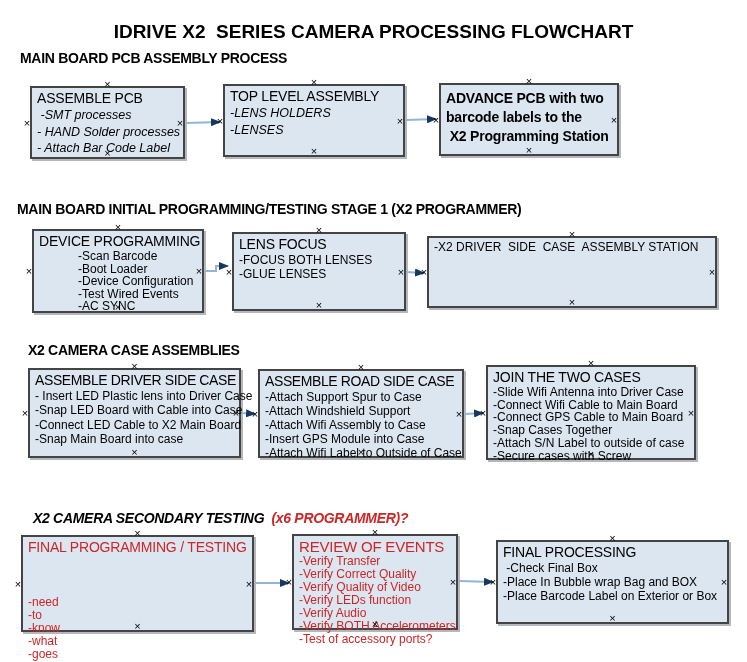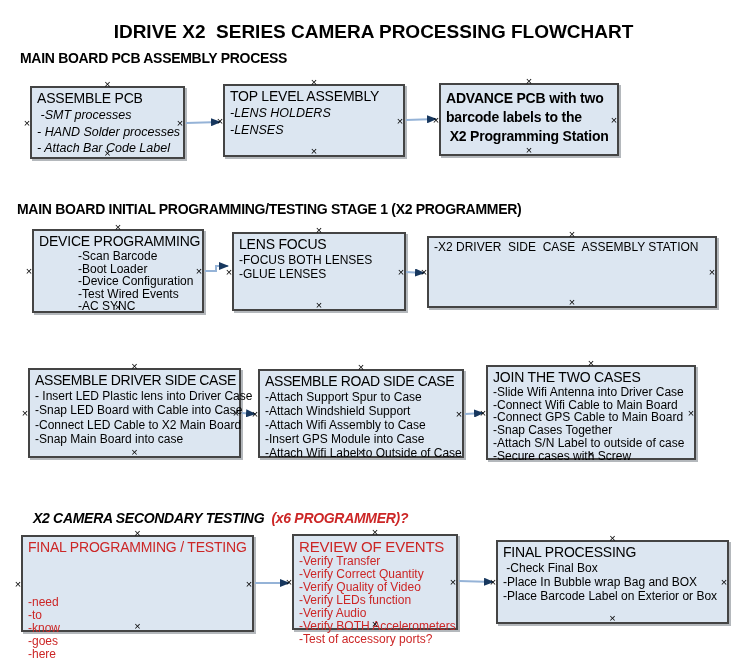--- a/index.html
+++ b/index.html
@@ -26,20 +26,21 @@
 <body>
 
 <div class="page">
 
   <div class="main-title">IDRIVE X2  SERIES CAMERA PROCESSING FLOWCHART</div>
 
   <div class="section-heading" style="left:20px;top:50px;"><span>MAIN BOARD PCB ASSEMBLY PROCESS</span></div>
 
   <div class="section-heading" style="left:17px;top:201px;"><span>MAIN BOARD INITIAL PROGRAMMING/TESTING STAGE 1 (X2 PROGRAMMER)</span></div>
 
+  <div class="section-heading" style="left:28px;top:342px;"><span>X2 CAMERA CASE ASSEMBLIES</span></div>
 
   <div class="section-heading" style="left:33px;top:510px;font-style:italic;"><span>X2 CAMERA SECONDARY TESTING </span><span class="red-part"> (x6 PROGRAMMER)?</span></div>
 
   <div class="box" style="left:30px;top:86px;width:155px;height:73px;">
     <div class="box-title">ASSEMBLE PCB</div>
     <div class="box-items s1" style="line-height:16.5px;"><div> -SMT processes</div><div>- HAND Solder processes</div><div>- Attach Bar Code Label</div></div>
   <span class="handle" style="left: 50%; top: -4px; transform: translate(-50%, -50%);">×</span>
       <span class="handle" style="left: 50%; top: calc(100% - 4px); transform: translate(-50%, -50%);">×</span>
       <span class="handle" style="left: -5px; top: 50%; transform: translate(-50%, -50%);">×</span>
       <span class="handle" style="left: calc(100% - 3px); top: 50%; transform: translate(-50%, -50%);">×</span>
@@ -110,30 +111,30 @@
     <div class="box-title">JOIN THE TWO CASES</div>
     <div class="box-items" style="line-height:12.7px;"><div>-Slide Wifi Antenna into Driver Case</div><div>-Connect Wifi Cable to Main Board</div><div>-Connect GPS Cable to Main Board</div><div>-Snap Cases Together</div><div>-Attach S/N Label to outside of case</div><div>-Secure cases with Screw</div></div>
   <span class="handle" style="left: 50%; top: -4px; transform: translate(-50%, -50%);">×</span>
       <span class="handle" style="left: 50%; top: calc(100% - 4px); transform: translate(-50%, -50%);">×</span>
       <span class="handle" style="left: -5px; top: 50%; transform: translate(-50%, -50%);">×</span>
       <span class="handle" style="left: calc(100% - 3px); top: 50%; transform: translate(-50%, -50%);">×</span>
     </div>
 
   <div class="box red-text" style="left:21px;top:535px;width:233px;height:97px;">
     <div class="box-title">FINAL PROGRAMMING / TESTING</div>
-    <div class="box-items" style="line-height:13px;margin-top:40px;"><div>-need</div><div>-to</div><div>-know</div><div>-goes</div><div>-here</div></div>
+    <div class="box-items" style="line-height:13px;margin-top:40px;"><div>-need</div><div>-to</div><div>-know</div><div>-what</div><div>-goes</div><div>-here</div></div>
   <span class="handle" style="left: 50%; top: -4px; transform: translate(-50%, -50%);">×</span>
       <span class="handle" style="left: 50%; top: calc(100% - 4px); transform: translate(-50%, -50%);">×</span>
       <span class="handle" style="left: -5px; top: 50%; transform: translate(-50%, -50%);">×</span>
       <span class="handle" style="left: calc(100% - 3px); top: 50%; transform: translate(-50%, -50%);">×</span>
     </div>
 
   <div class="box red-text" style="left:292px;top:534px;width:166px;height:96px;">
     <div class="box-title big">REVIEW OF EVENTS</div>
-    <div class="box-items" style="line-height:13px;"><div>-Verify Transfer</div><div>-Verify Correct Quantity</div><div>-Verify Quality of Video</div><div>-Verify LEDs function</div><div>-Verify Audio</div><div>-Verify BOTH Accelerometers</div><div>-Test of accessory ports?</div></div>
+    <div class="box-items" style="line-height:13px;"><div>-Verify Transfer</div><div>-Verify Correct Quality</div><div>-Verify Quality of Video</div><div>-Verify LEDs function</div><div>-Verify Audio</div><div>-Verify BOTH Accelerometers</div><div>-Test of accessory ports?</div></div>
   <span class="handle" style="left: 50%; top: -4px; transform: translate(-50%, -50%);">×</span>
       <span class="handle" style="left: 50%; top: calc(100% - 4px); transform: translate(-50%, -50%);">×</span>
       <span class="handle" style="left: -5px; top: 50%; transform: translate(-50%, -50%);">×</span>
       <span class="handle" style="left: calc(100% - 3px); top: 50%; transform: translate(-50%, -50%);">×</span>
     </div>
 
   <div class="box" style="left:496px;top:540px;width:233px;height:84px;">
     <div class="box-title">FINAL PROCESSING</div>
     <div class="box-items" style="line-height:14px;"><div> -Check Final Box</div><div>-Place In Bubble wrap Bag and BOX</div><div>-Place Barcode Label on Exterior or Box</div></div>
   <span class="handle" style="left: 50%; top: -4px; transform: translate(-50%, -50%);">×</span>

